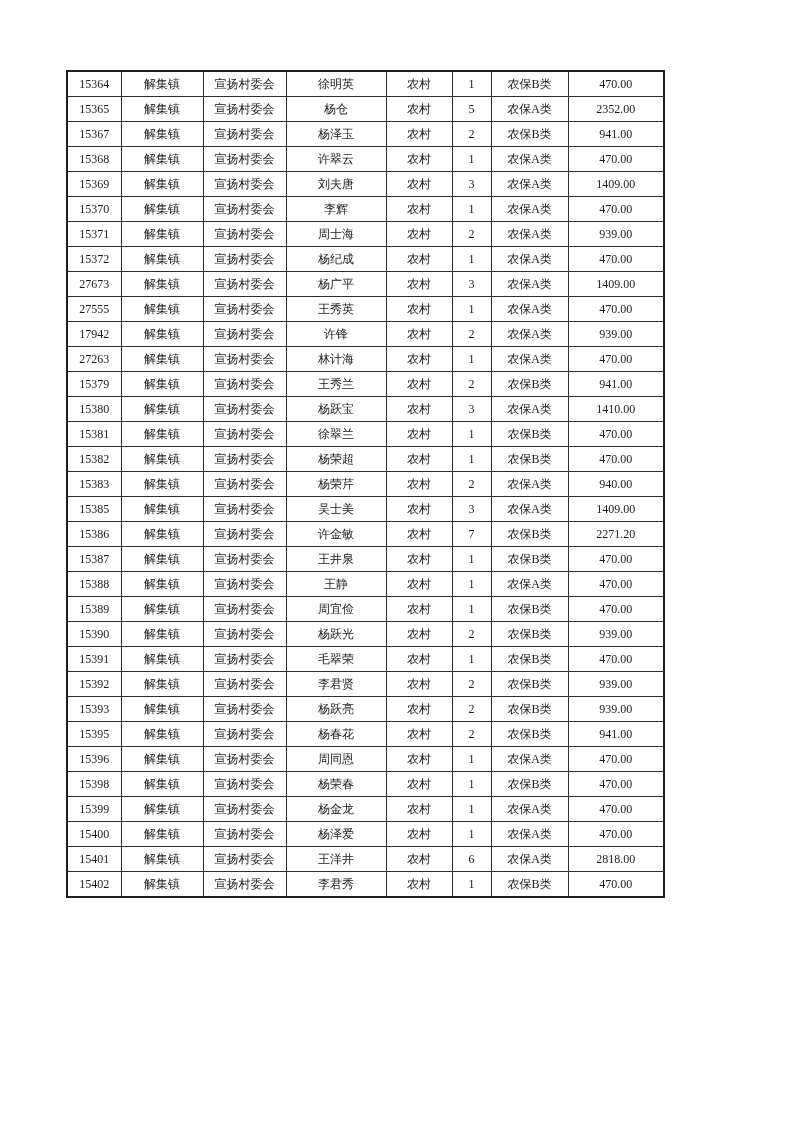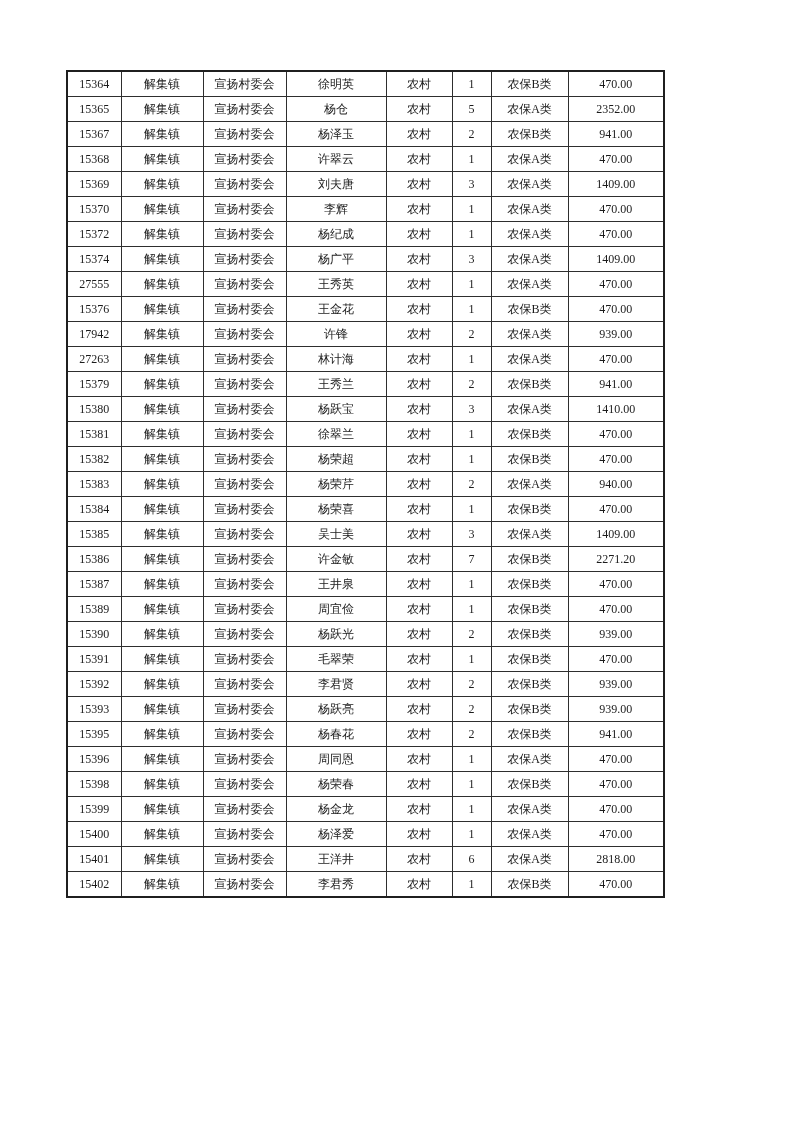--- a/index.html
+++ b/index.html
@@ -113,60 +113,60 @@
             <td>15370</td>
             <td>解集镇</td>
             <td>宣扬村委会</td>
             <td>李辉</td>
             <td>农村</td>
             <td>1</td>
             <td>农保A类</td>
             <td>470.00</td>
           </tr>
           <tr>
+            <td>15371</td>
+            <td>解集镇</td>
+            <td>宣扬村委会</td>
+            <td>周士海</td>
+            <td>农村</td>
+            <td>2</td>
+            <td>农保A类</td>
+            <td>939.00</td>
+          </tr>
+          <tr>
             <td>15372</td>
             <td>解集镇</td>
             <td>宣扬村委会</td>
             <td>杨纪成</td>
             <td>农村</td>
             <td>1</td>
             <td>农保A类</td>
             <td>470.00</td>
           </tr>
           <tr>
-            <td>15374</td>
+            <td>27673</td>
             <td>解集镇</td>
             <td>宣扬村委会</td>
             <td>杨广平</td>
             <td>农村</td>
             <td>3</td>
             <td>农保A类</td>
             <td>1409.00</td>
           </tr>
           <tr>
             <td>27555</td>
             <td>解集镇</td>
             <td>宣扬村委会</td>
             <td>王秀英</td>
             <td>农村</td>
             <td>1</td>
             <td>农保A类</td>
             <td>470.00</td>
           </tr>
           <tr>
-            <td>15376</td>
-            <td>解集镇</td>
-            <td>宣扬村委会</td>
-            <td>王金花</td>
-            <td>农村</td>
-            <td>1</td>
-            <td>农保B类</td>
-            <td>470.00</td>
-          </tr>
-          <tr>
             <td>17942</td>
             <td>解集镇</td>
             <td>宣扬村委会</td>
             <td>许锋</td>
             <td>农村</td>
             <td>2</td>
             <td>农保A类</td>
             <td>939.00</td>
           </tr>
           <tr>
@@ -223,30 +223,20 @@
             <td>15383</td>
             <td>解集镇</td>
             <td>宣扬村委会</td>
             <td>杨荣芹</td>
             <td>农村</td>
             <td>2</td>
             <td>农保A类</td>
             <td>940.00</td>
           </tr>
           <tr>
-            <td>15384</td>
-            <td>解集镇</td>
-            <td>宣扬村委会</td>
-            <td>杨荣喜</td>
-            <td>农村</td>
-            <td>1</td>
-            <td>农保B类</td>
-            <td>470.00</td>
-          </tr>
-          <tr>
             <td>15385</td>
             <td>解集镇</td>
             <td>宣扬村委会</td>
             <td>吴士美</td>
             <td>农村</td>
             <td>3</td>
             <td>农保A类</td>
             <td>1409.00</td>
           </tr>
           <tr>
@@ -260,20 +250,30 @@
             <td>2271.20</td>
           </tr>
           <tr>
             <td>15387</td>
             <td>解集镇</td>
             <td>宣扬村委会</td>
             <td>王井泉</td>
             <td>农村</td>
             <td>1</td>
             <td>农保B类</td>
+            <td>470.00</td>
+          </tr>
+          <tr>
+            <td>15388</td>
+            <td>解集镇</td>
+            <td>宣扬村委会</td>
+            <td>王静</td>
+            <td>农村</td>
+            <td>1</td>
+            <td>农保A类</td>
             <td>470.00</td>
           </tr>
           <tr>
             <td>15389</td>
             <td>解集镇</td>
             <td>宣扬村委会</td>
             <td>周宜俭</td>
             <td>农村</td>
             <td>1</td>
             <td>农保B类</td>

